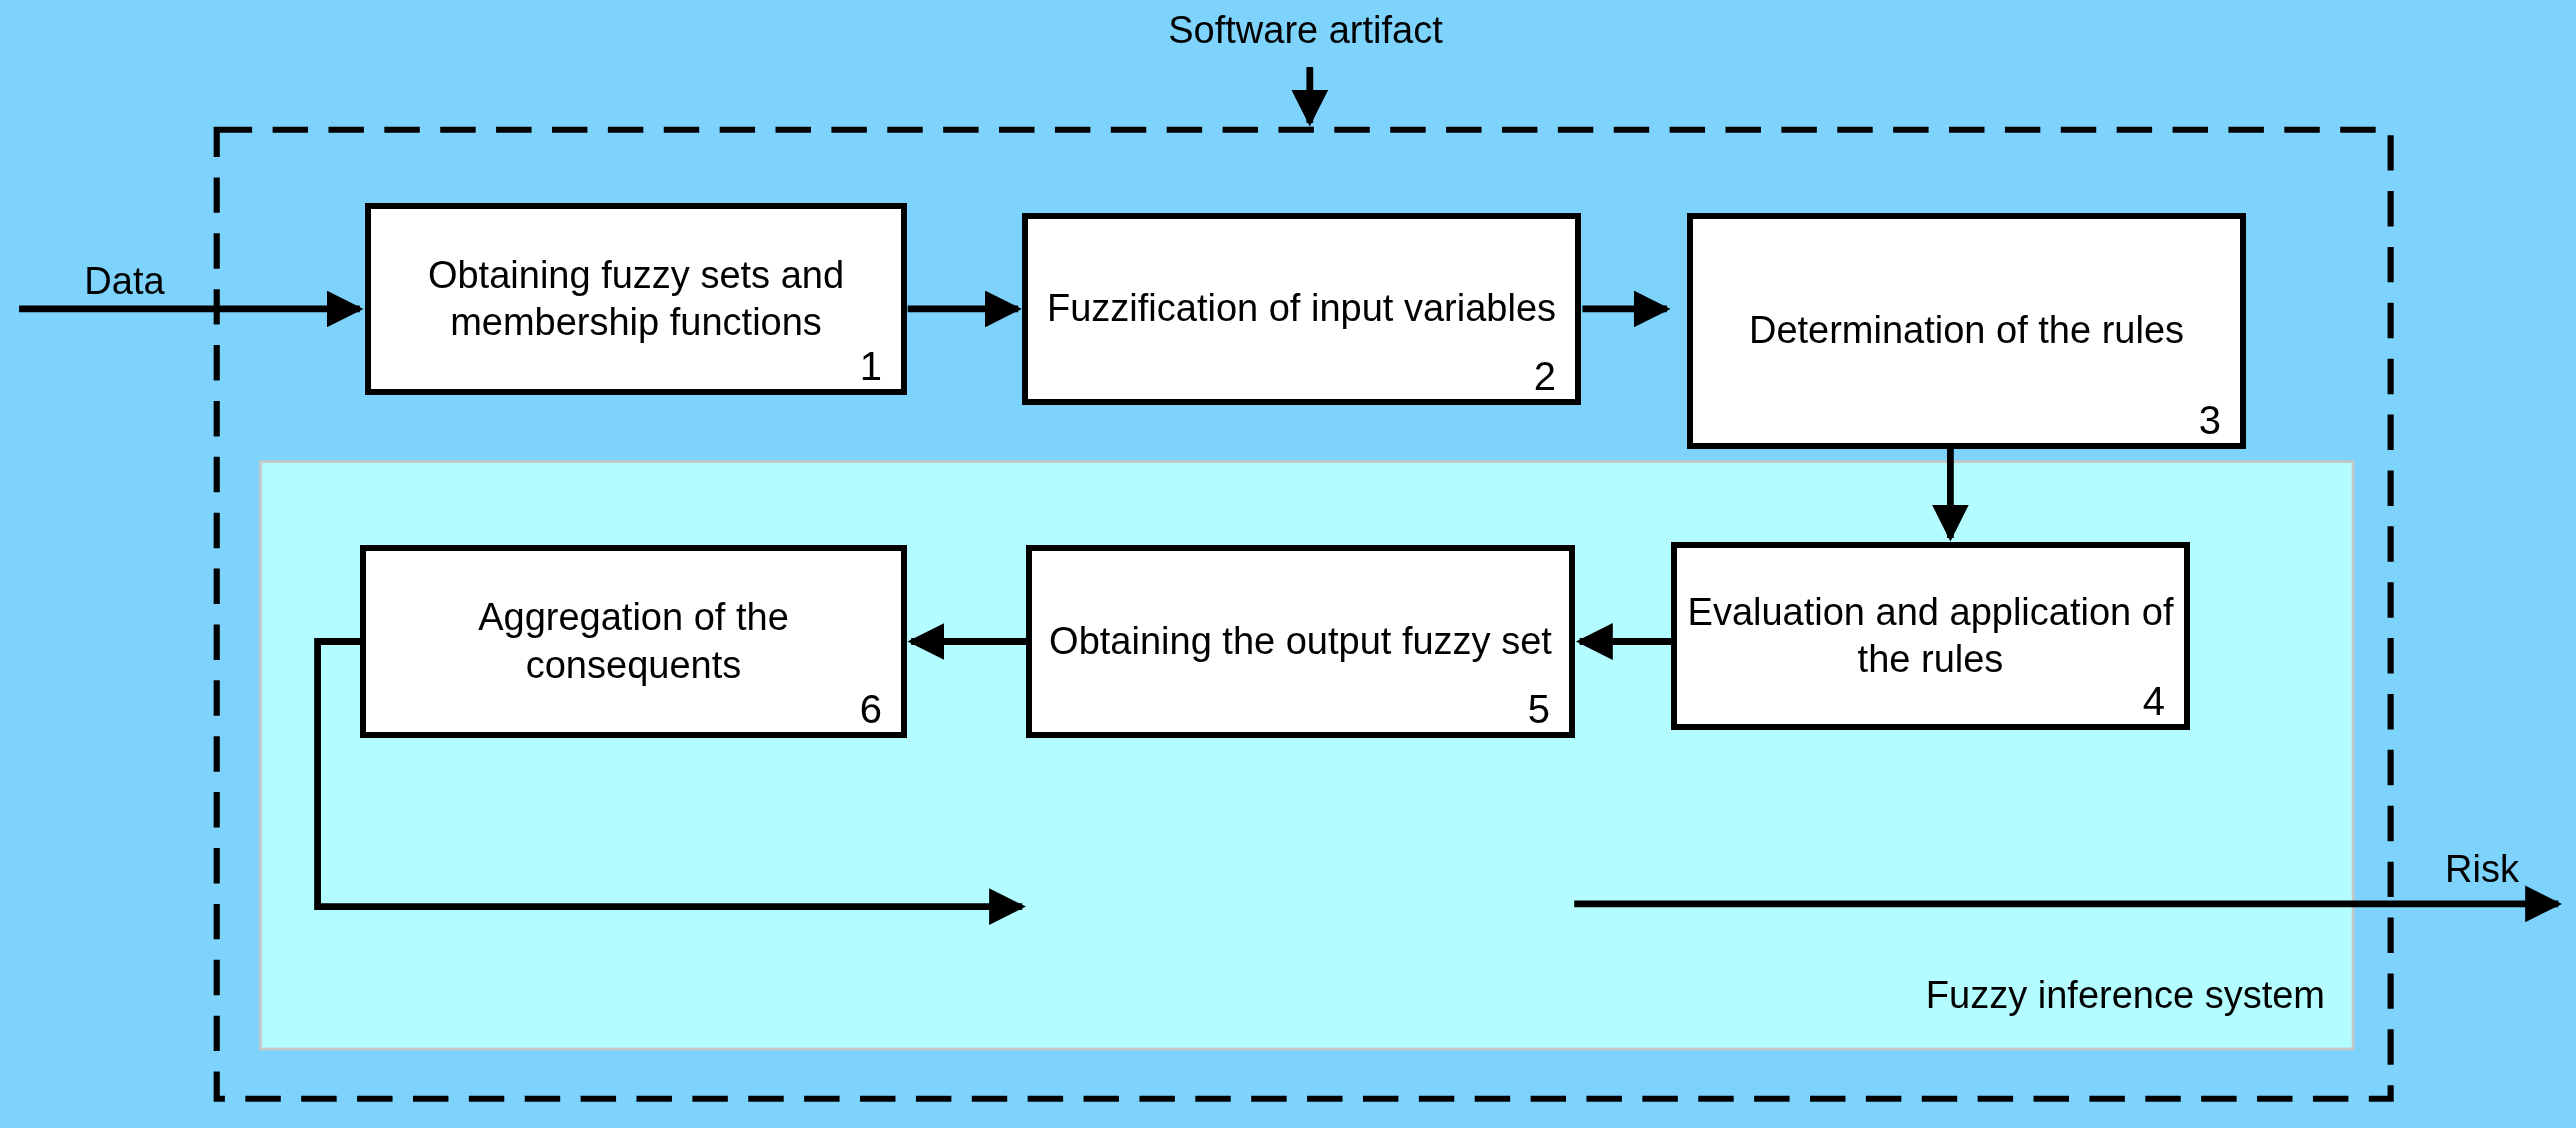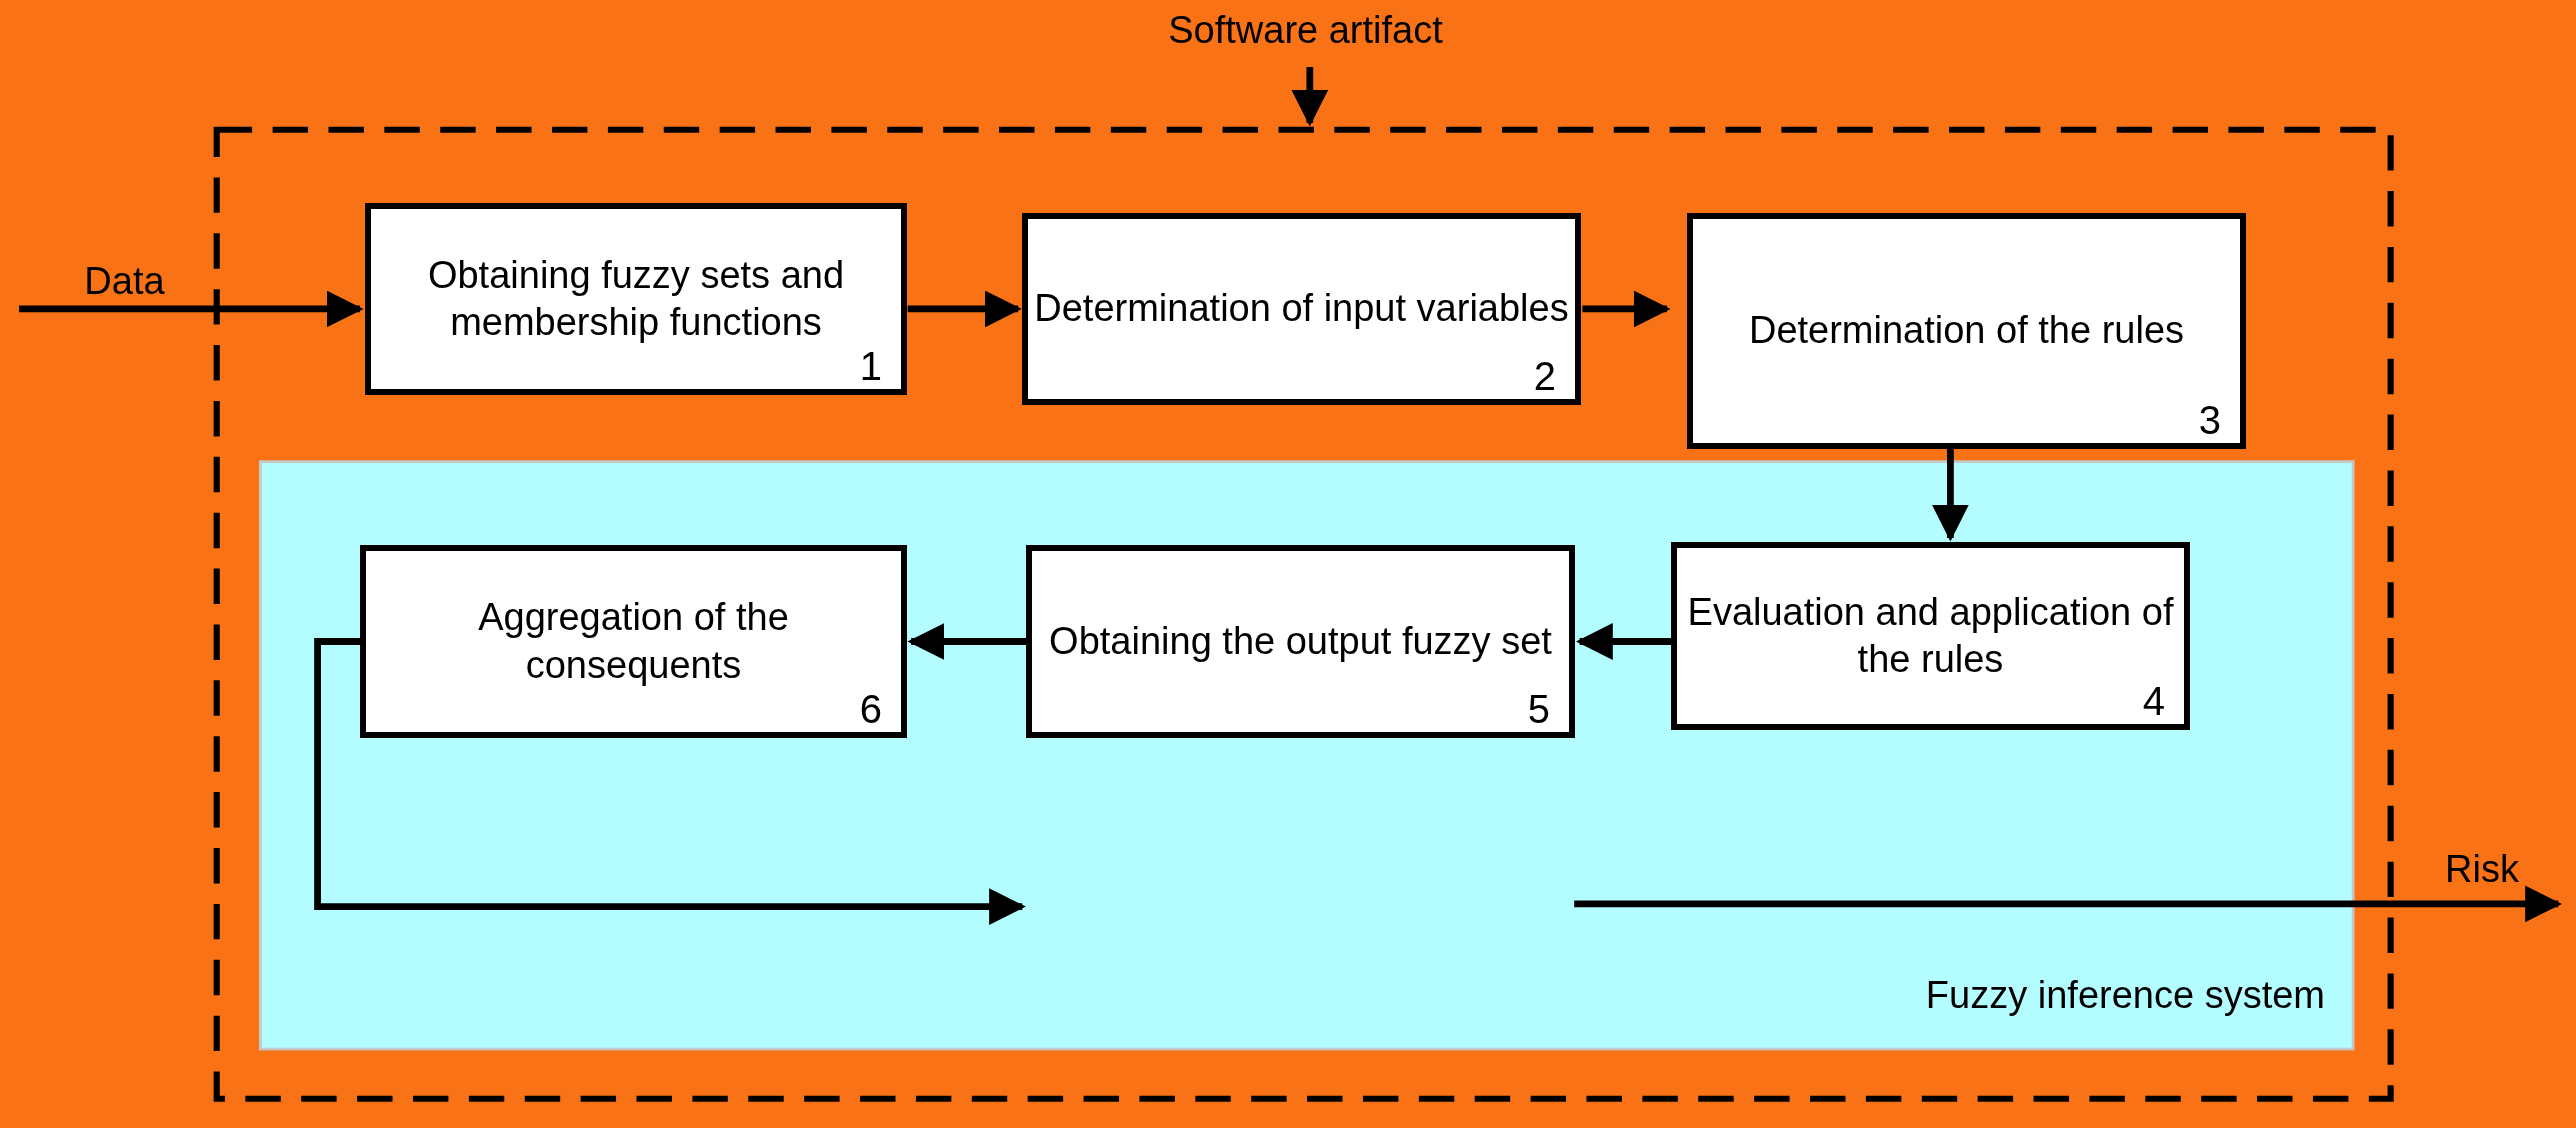--- a/index.html
+++ b/index.html
@@ -1,20 +1,20 @@
 <!DOCTYPE html>
 <html style="font-size:11px"><head>
 <meta charset="utf-8">
 <style>
   html, body { margin: 0; padding: 0; background: #ffffff; }
   .canvas {
     position: relative;
     width: 2576px;
     height: 1129px;
-    background: #f97316;
+    background: #7dd3fc;
     font-family: "Liberation Sans", sans-serif;
     color: #000000;
     overflow: hidden;
   }
   .layer { position: absolute; left: 0; top: 0; }
   svg.layer { width: 2576px; height: 1129px; }
 
   .box {
     position: absolute;
     box-sizing: border-box;
@@ -78,21 +78,21 @@
   <div class="flabel center" style="left:2380px; top:849px; width:204px;">Risk</div>
   <div class="flabel right" style="left:1908px; top:975px; width:417px;">Fuzzy inference system</div>
 
   <div class="box" style="left:365px;  top:203px;  width:542px; height:192px;">
     <span>Obtaining fuzzy sets and
 membership functions</span>
     <span class="num">1</span>
   </div>
 
   <div class="box" style="left:1022px; top:213px;  width:559px; height:192px;">
-    <span>Determination of input variables</span>
+    <span>Fuzzification of input variables</span>
     <span class="num">2</span>
   </div>
 
   <div class="box" style="left:1671px; top:213px;  width:559px; height:236px;margin-left:16px;">
     <span>Determination of the rules</span>
     <span class="num">3</span>
   </div>
 
   <div class="box" style="left:1671px; top:542px;  width:519px; height:188px;">
     <span>Evaluation and application of

